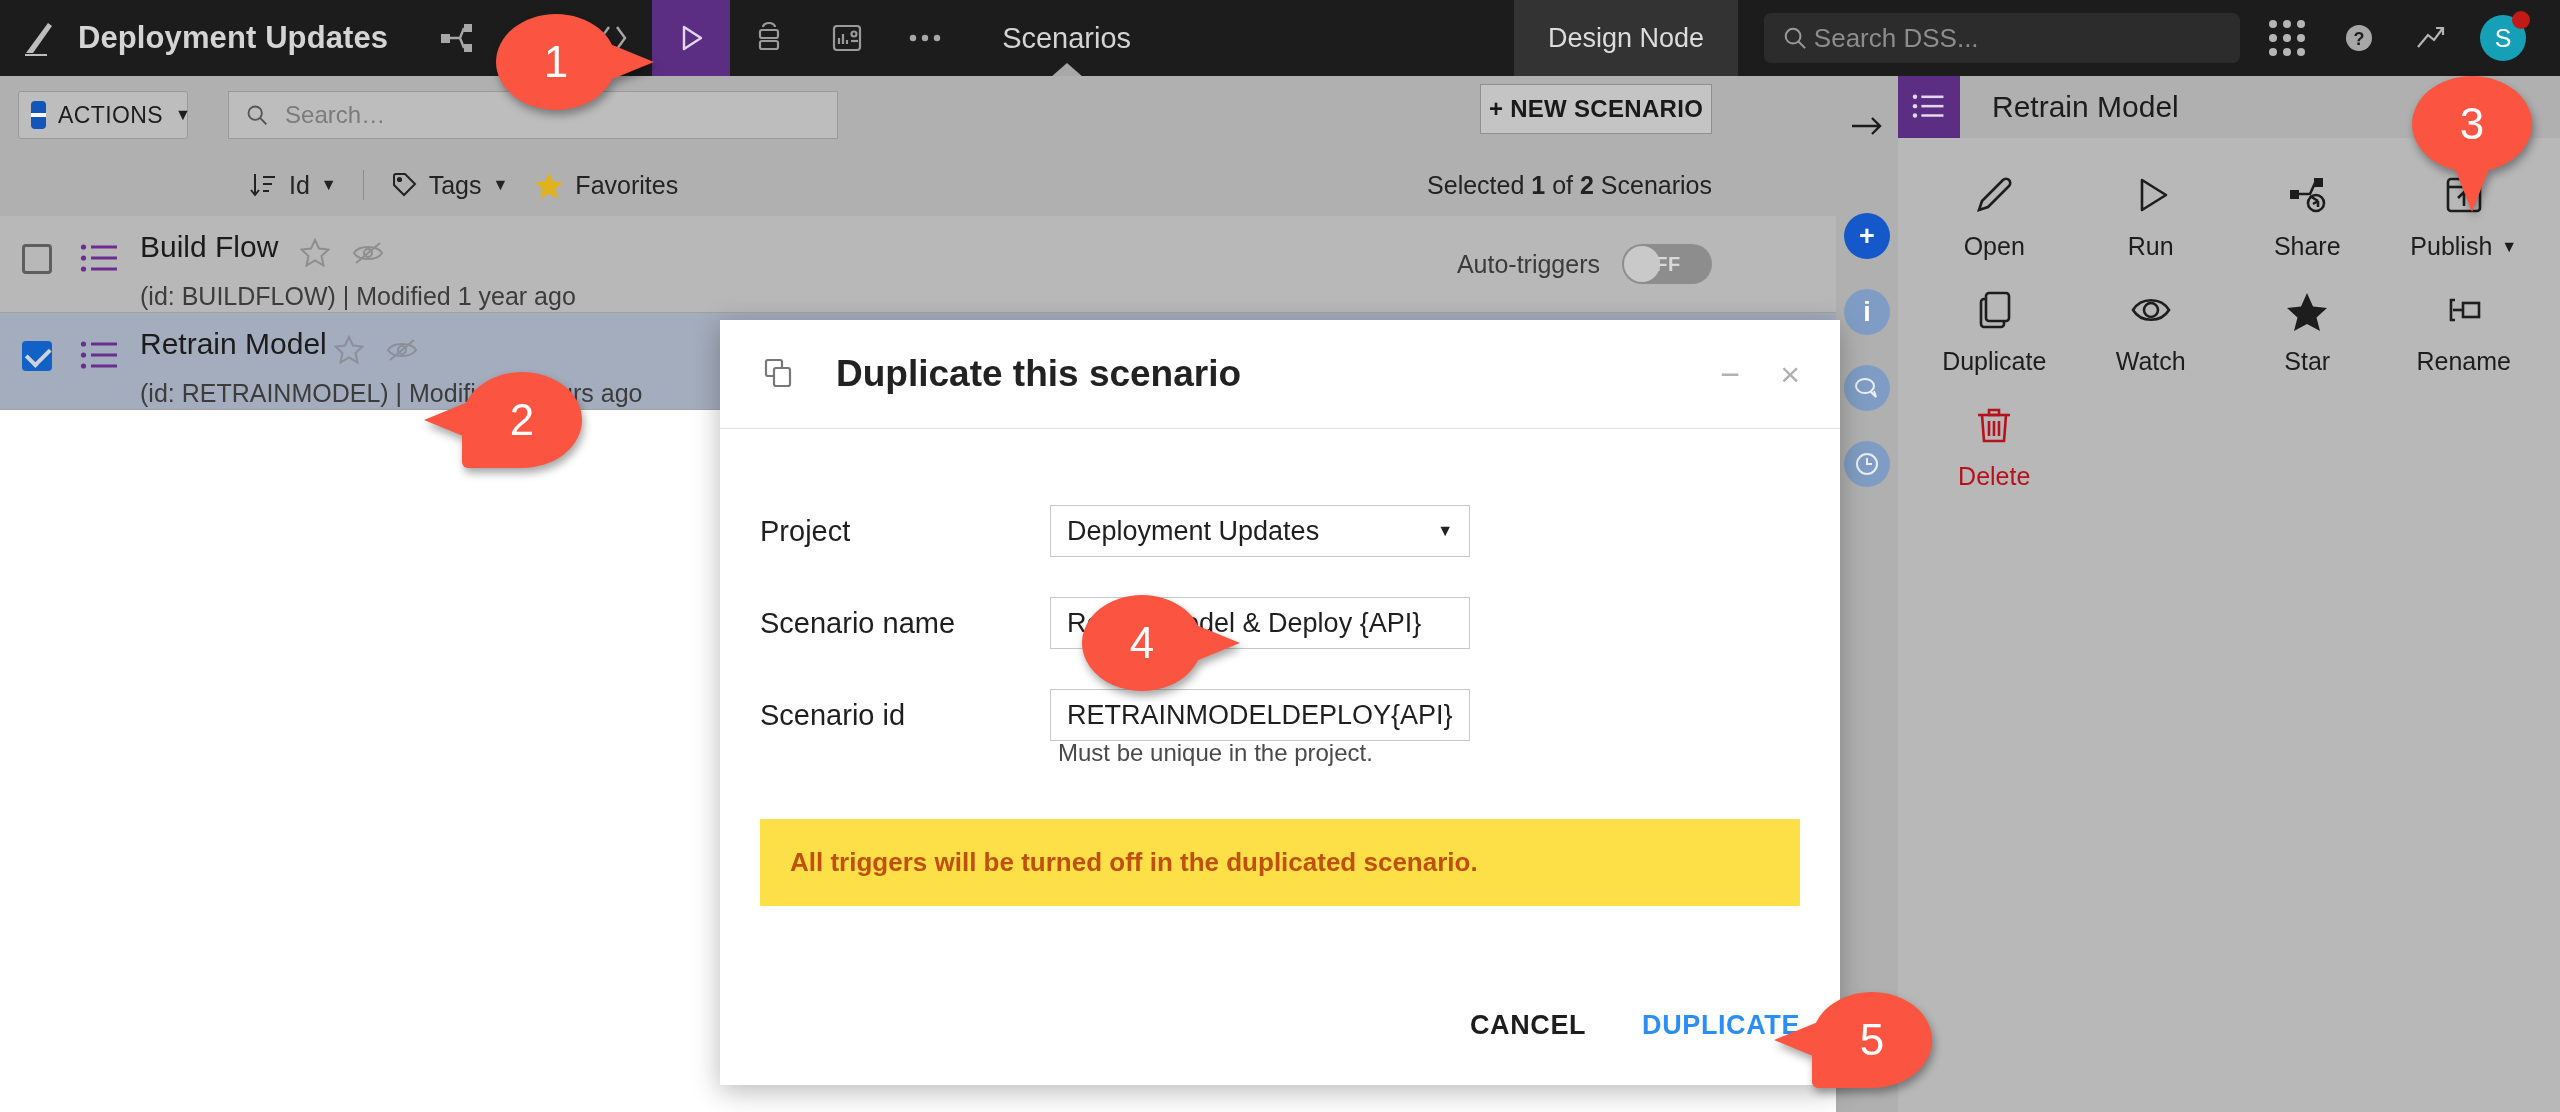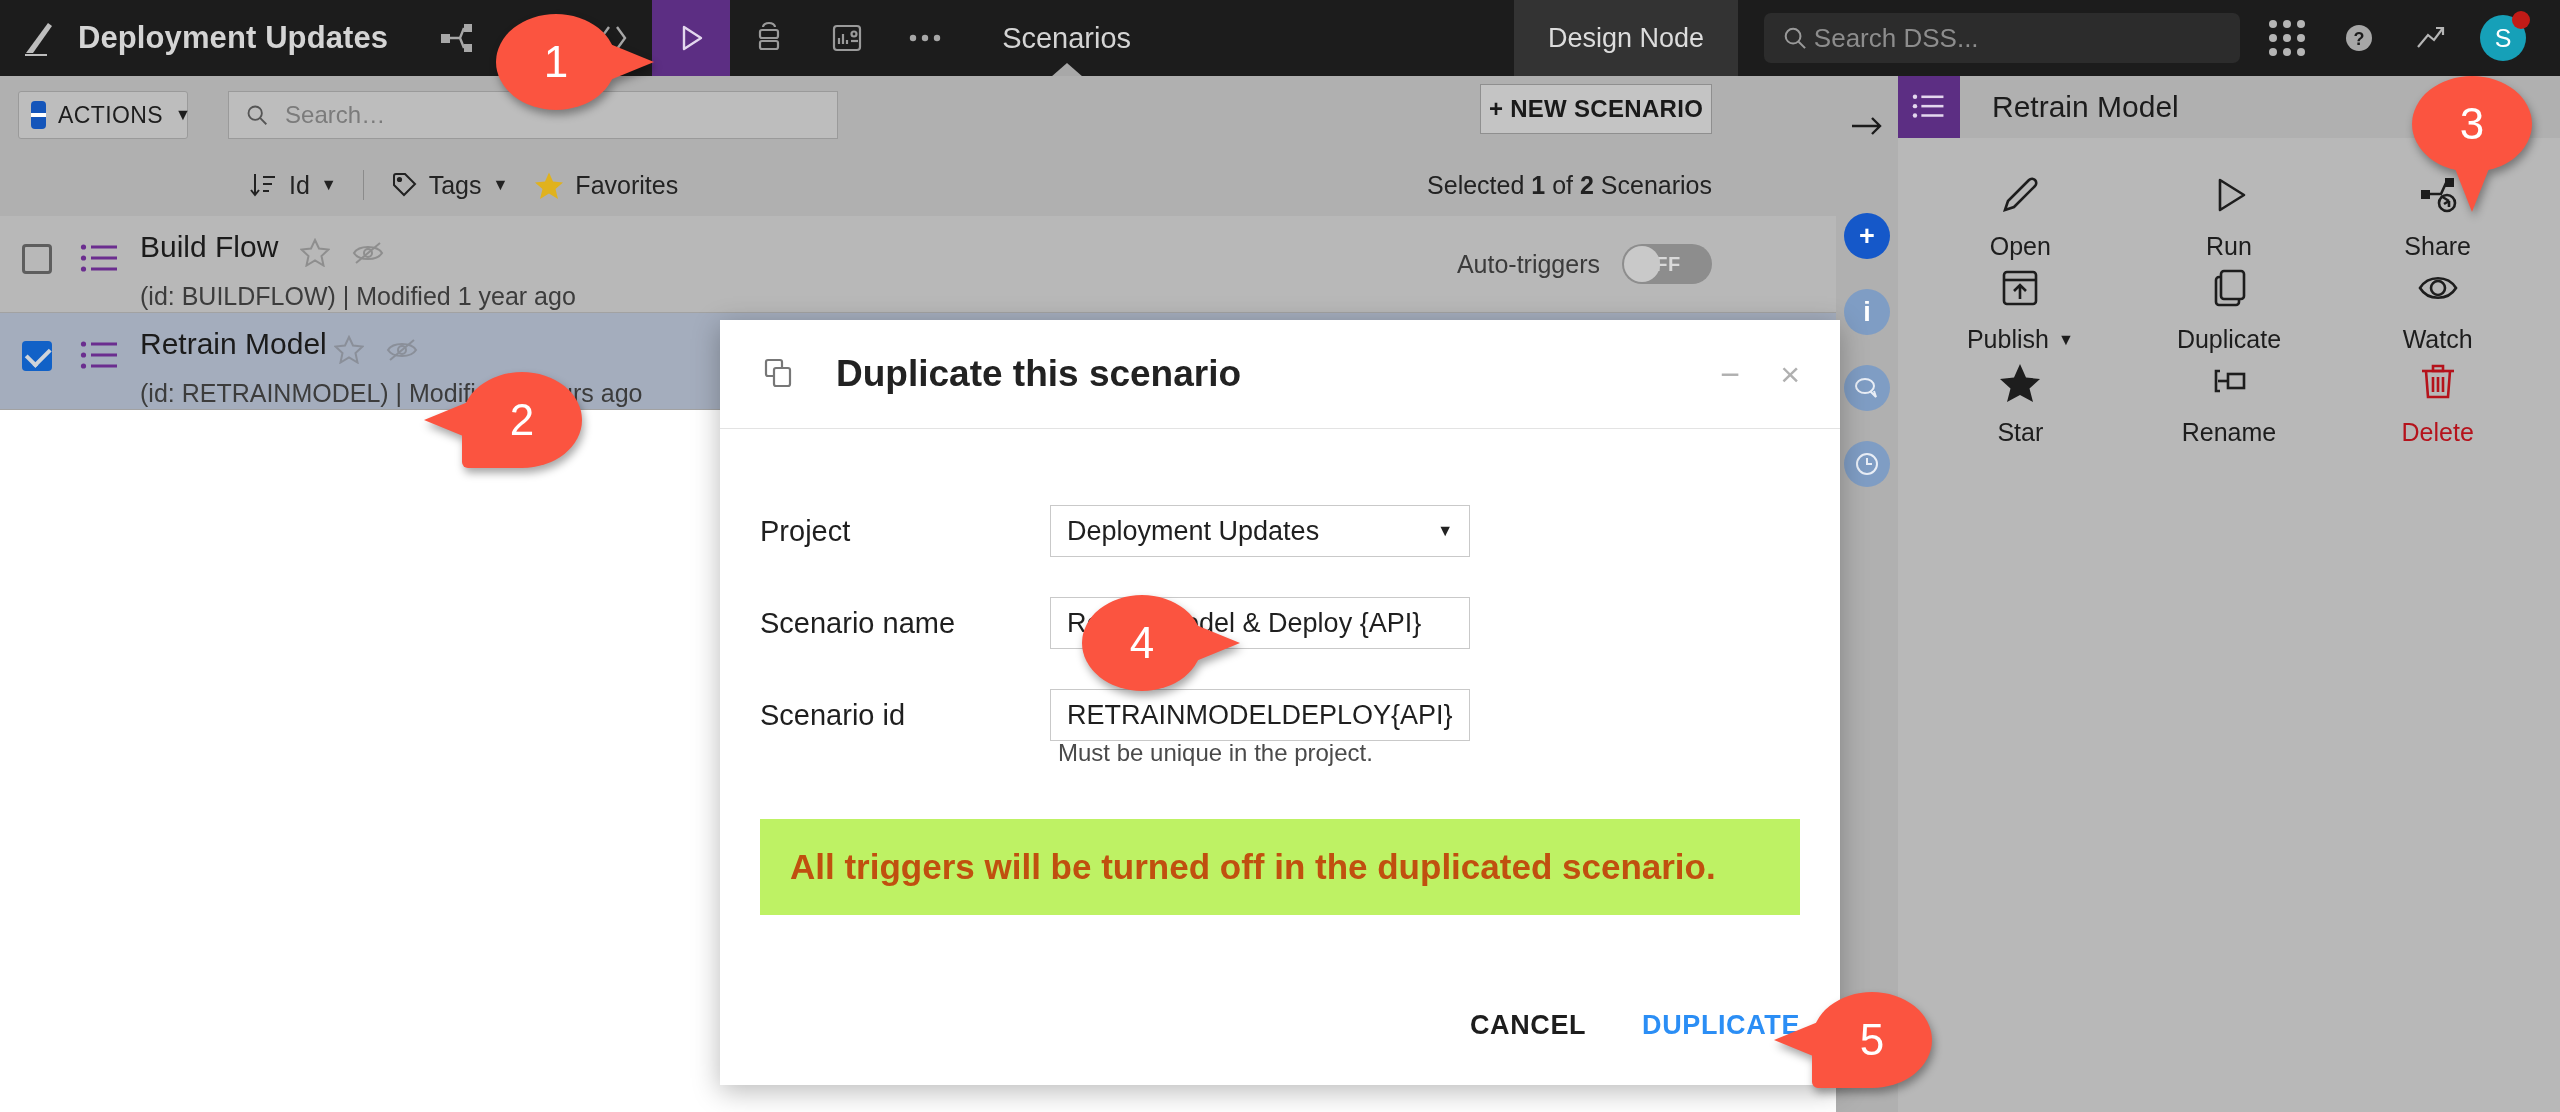--- a/index.html
+++ b/index.html
@@ -152,21 +152,21 @@
         color:#fff;font-size:27px;font-weight:bold;}
   .c-blue{background:#1558c9;}
   .c-soft{background:#7f9dc4;}
   .rpanel{
     position:absolute;left:1898px;top:76px;width:662px;height:1036px;background:#b8b8b8;
   }
   .rp-head{height:62px;display:flex;align-items:stretch;background:#b0b0b0;}
   .rp-head .ico{width:62px;background:#5c2e83;display:flex;align-items:center;justify-content:center;}
   .rp-head .nm{display:flex;align-items:center;padding-left:32px;font-size:30px;color:#1c1c1c;}
   .rp-grid{
-    display:grid;grid-template-columns:repeat(3,1fr);padding:30px 18px 0 18px;
+    display:grid;grid-template-columns:repeat(4,1fr);padding:30px 18px 0 18px;row-gap:22px;
   }
   .rp-act{display:flex;flex-direction:column;align-items:center;gap:10px;}
   .rp-act .lb{font-size:25px;color:#1d1d1d;display:flex;align-items:center;gap:9px;}
   .rp-act.danger .lb{color:#b5121b;}
 
   
   .overlay{position:absolute;left:0;top:0;width:2560px;height:1112px;pointer-events:none;}
   .modal{
     position:absolute;left:720px;top:320px;width:1120px;height:765px;background:#fff;
     box-shadow:0 6px 26px rgba(0,0,0,.28);
@@ -187,21 +187,21 @@
   .finput{
     height:52px;border:1px solid #c9c9c9;background:#fff;box-sizing:border-box;
     display:flex;align-items:center;padding:0 14px;
   }
   .finput input{
     border:0;outline:0;width:100%;font-size:27px;color:#1f1f1f;background:transparent;
     font-family:"Liberation Sans", sans-serif;
   }
   .fhint{margin-left:290px;font-size:24px;color:#4a4a4a;margin-top:-22px;padding-left:8px;}
   .warn{
-    margin:52px 0 0 0;background:#bef264;color:#c0500f;font-size:35px;font-weight:bold;
+    margin:52px 0 0 0;background:#fde047;color:#c0500f;font-size:26px;font-weight:bold;
     padding:28px 30px;
   }
   .m-foot{
     position:absolute;left:0;bottom:0;width:1120px;height:120px;display:flex;
     align-items:center;justify-content:flex-end;padding-right:40px;box-sizing:border-box;gap:56px;
   }
   .btn-cancel{font-size:27px;font-weight:bold;color:#1d1d1d;letter-spacing:.6px;}
   .btn-dup{font-size:27px;font-weight:bold;color:#2b8ef5;letter-spacing:.6px;}
 
   

